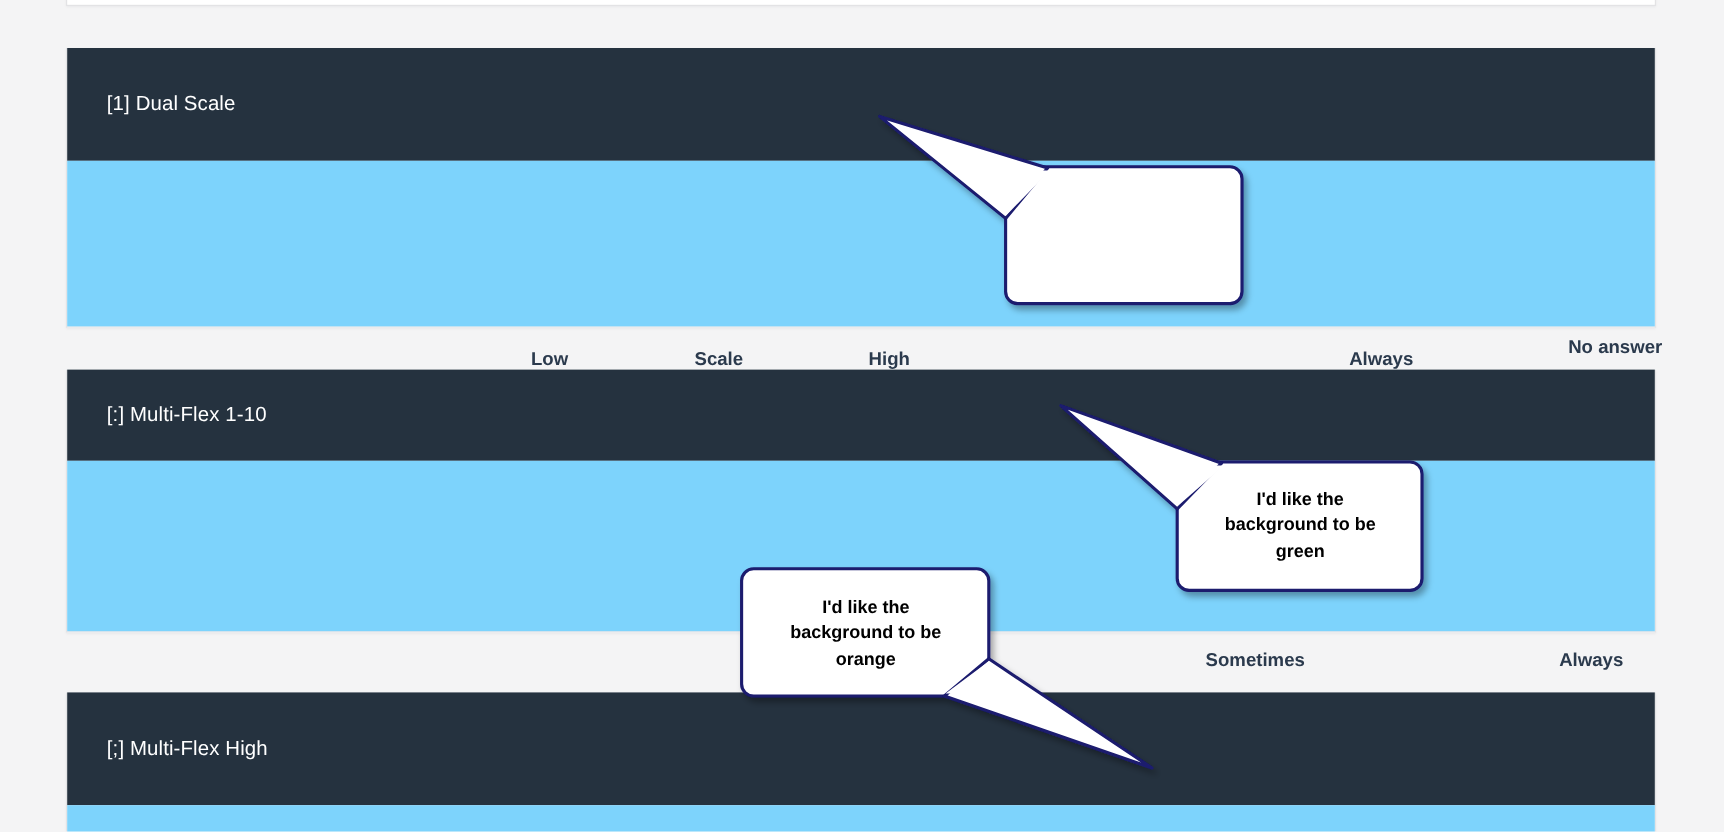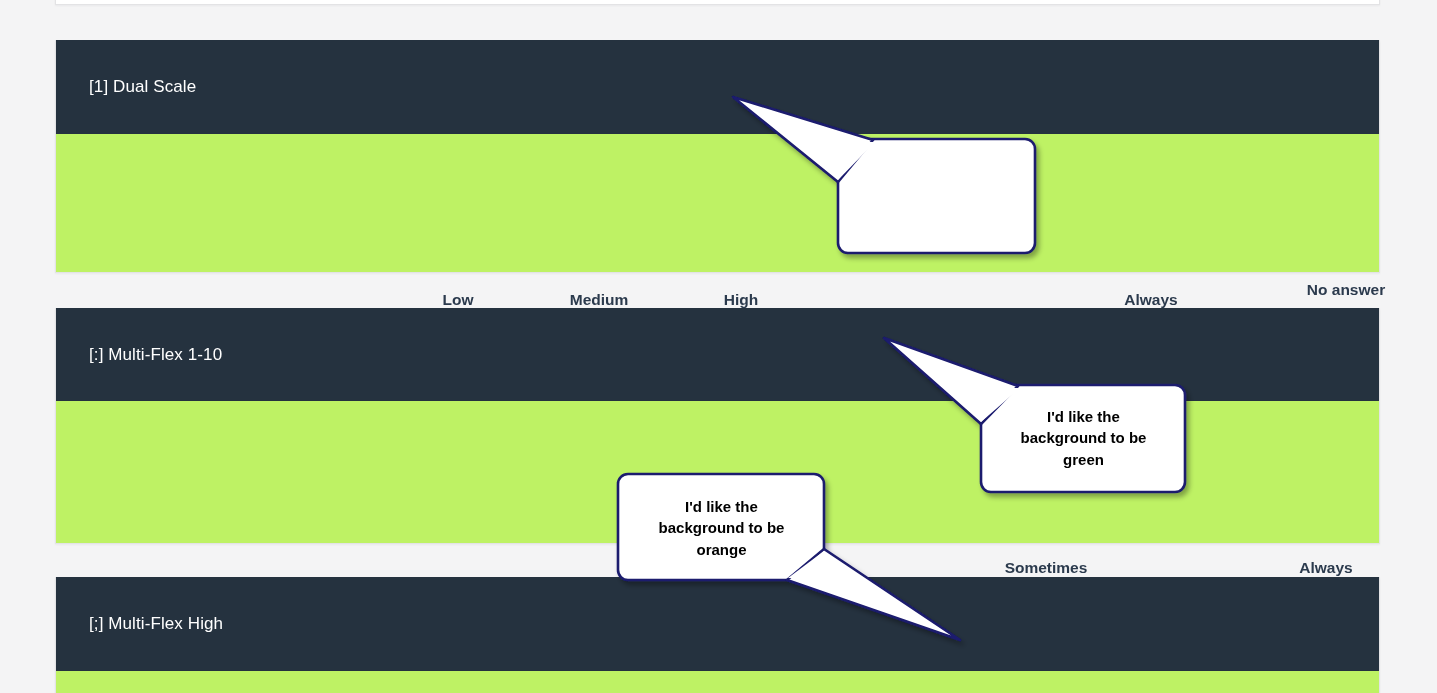--- a/index.html
+++ b/index.html
@@ -43,21 +43,21 @@
     letter-spacing: .1px;
     padding: 0 0 0 33px;
     display: flex;
     align-items: center;
     width: 100%;
   }
 
   .card-body {
     position: relative;
     width: 100%;
-    background: #bef264;
+    background: #7dd3fc;
   }
 
   
   #card-top {
     position: absolute;
     left: 55px;
     top: -40px;
     width: 1325px;
     height: 45px;
     background: #ffffff;
@@ -117,30 +117,30 @@
 
   <div id="card-top"></div>
 
   <div class="card" style="top:40px;">
     <div class="card-header" style="height:94px;">
       <span>[1] Dual Scale</span>
     </div>
     <div class="card-body" style="height:138px;">
       <div class="scale-row">
         <span class="scale-label" style="left:402px; top:158px;">Low</span>
-        <span class="scale-label" style="left:543px; top:158px;">Medium</span>
+        <span class="scale-label" style="left:543px; top:158px;">Scale</span>
         <span class="scale-label" style="left:685px; top:158px;">High</span>
         <span class="scale-label" style="left:1095px; top:158px;">Always</span>
         <span class="scale-label" style="left:1290px; top:148px;text-align:center;">No answer</span>
       </div>
     </div>
   </div>
 
   <div class="card" style="top:308px;">
-    <div class="card-header" style="height:93px;">
+    <div class="card-header" style="height:76px;">
       <span>[:] Multi-Flex 1-10</span>
     </div>
     <div class="card-body" style="height:142px;">
       <div class="scale-row">
         <span class="scale-label" style="left:680px; top:159px;">Never</span>
         <span class="scale-label" style="left:990px; top:159px;">Sometimes</span>
         <span class="scale-label" style="left:1270px; top:159px;">Always</span>
       </div>
     </div>
   </div>

